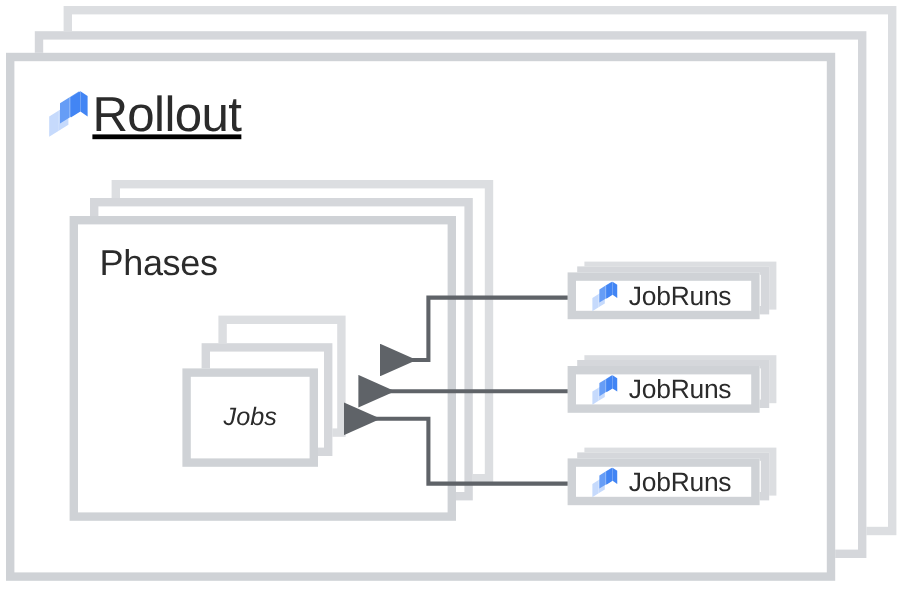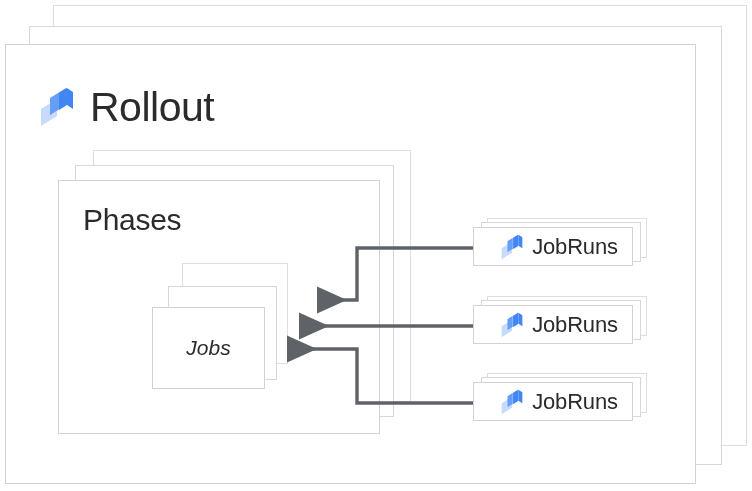--- a/index.html
+++ b/index.html
@@ -17,43 +17,43 @@
     width: 752px;
     height: 491px;
     background: #ffffff;
     overflow: hidden;
   }
 
   
   .card {
     position: absolute;
     background: #ffffff;
-    border: 1px solid #d946ef;
+    border: 7px solid #d946ef;
     box-sizing: border-box;
-    justify-content: center;
   }
   .card.faint { border-color: #dcdee1; background: #ffffff; }
   .card.mid   { border-color: #d5d7db; }
   .card.front { border-color: #cfd2d6; }
 
   
   #rollout-back   { left: 53px;  top: 5px;   width: 694px; height: 441px; z-index: 1; }
   #rollout-mid    { left: 29px;  top: 26px;  width: 693px; height: 439px; z-index: 2; }
   #rollout-front  { left: 5px;   top: 44px;  width: 691px; height: 440px; z-index: 3; }
 
   
   #rollout-header {
     position: absolute;
     left: 40px;
-    top: 78px;
+    top: 66px;
     height: 58px;
     display: flex;
     align-items: center;
-    gap: 16px;
+    gap: 3px;
     z-index: 20;
+    text-decoration: underline;
   }
   #rollout-title {
     font-size: 41px;
     line-height: 1;
     color: #2b2b2b;
     font-weight: 400;
     letter-spacing: -0.5px;
     white-space: nowrap;
   }
 

